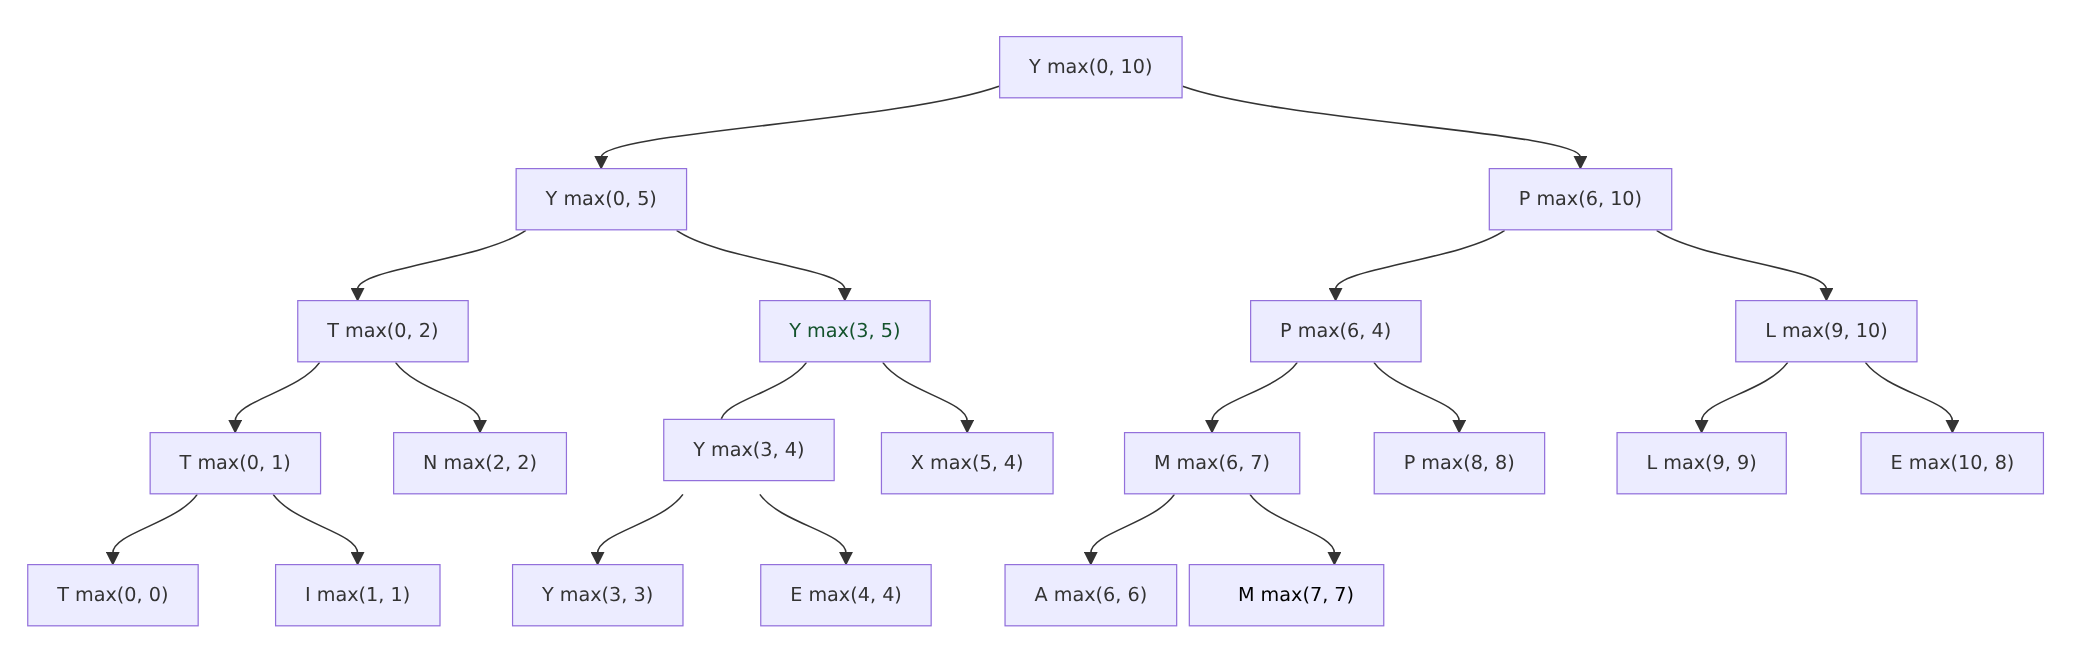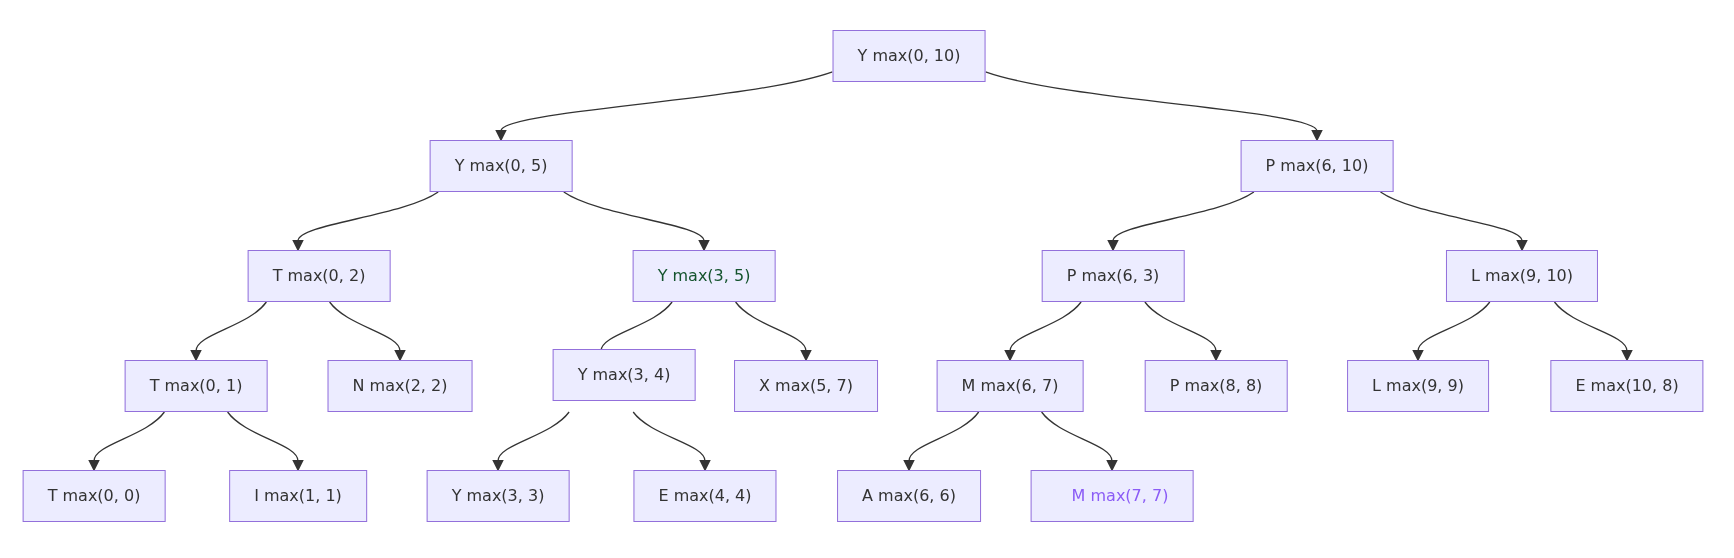--- a/index.html
+++ b/index.html
@@ -70,30 +70,30 @@
         <path d="M978.7,412.0 C961.3,436.5 909.0,443.9 909.0,461.0" fill="none" stroke="#333333" stroke-width="1.3" marker-end="url(#arrowhead)"></path>
         <path d="M1041.6,412.0 C1059.2,436.5 1112.0,443.9 1112.0,461.0" fill="none" stroke="#333333" stroke-width="1.3" marker-end="url(#arrowhead)"></path>
       </g>
   </svg>
   <div id="nodes-layer">
       <div class="node" style="left: 909px; top: 30px; background: rgb(236, 236, 255); border-color: rgb(147, 112, 219); color: rgb(51, 51, 51);">Y max(0, 10)</div>
       <div class="node" style="left: 501px; top: 140px; background: rgb(236, 236, 255); border-color: rgb(147, 112, 219); color: rgb(51, 51, 51);">Y max(0, 5)</div>
       <div class="node" style="left: 1317px; top: 140px; background: rgb(236, 236, 255); border-color: rgb(147, 112, 219); color: rgb(51, 51, 51);">P max(6, 10)</div>
       <div class="node" style="left: 298px; top: 250px; background: rgb(236, 236, 255); border-color: rgb(147, 112, 219); color: rgb(51, 51, 51); margin-left: 21px;">T max(0, 2)</div>
       <div class="node" style="left: 704px; top: 250px; background: rgb(236, 236, 255); border-color: rgb(147, 112, 219); color: #14532d;">Y max(3, 5)</div>
-      <div class="node" style="left: 1113px; top: 250px; background: rgb(236, 236, 255); border-color: rgb(147, 112, 219); color: rgb(51, 51, 51);">P max(6, 3)</div>
+      <div class="node" style="left: 1113px; top: 250px; background: rgb(236, 236, 255); border-color: rgb(147, 112, 219); color: rgb(51, 51, 51);">P max(6, 4)</div>
       <div class="node" style="left: 1522px; top: 250px; background: rgb(236, 236, 255); border-color: rgb(147, 112, 219); color: rgb(51, 51, 51);">L max(9, 10)</div>
       <div class="node" style="left: 196px; top: 360px; background: rgb(236, 236, 255); border-color: rgb(147, 112, 219); color: rgb(51, 51, 51);">T max(0, 1)</div>
       <div class="node" style="left: 400px; top: 360px; background: rgb(236, 236, 255); border-color: rgb(147, 112, 219); color: rgb(51, 51, 51);">N max(2, 2)</div>
       <div class="node" style="left: 601px; top: 349px; background: rgb(236, 236, 255); border-color: rgb(147, 112, 219); color: rgb(51, 51, 51); margin-left: 23px;">Y max(3, 4)</div>
-      <div class="node" style="left: 806px; top: 360px; background: rgb(236, 236, 255); border-color: rgb(147, 112, 219); color: rgb(51, 51, 51);">X max(5, 7)</div>
+      <div class="node" style="left: 806px; top: 360px; background: rgb(236, 236, 255); border-color: rgb(147, 112, 219); color: rgb(51, 51, 51);">X max(5, 4)</div>
       <div class="node" style="left: 1010px; top: 360px; background: rgb(236, 236, 255); border-color: rgb(147, 112, 219); color: rgb(51, 51, 51);">M max(6, 7)</div>
       <div class="node" style="left: 1216px; top: 360px; background: rgb(236, 236, 255); border-color: rgb(147, 112, 219); color: rgb(51, 51, 51);">P max(8, 8)</div>
       <div class="node" style="left: 1418px; top: 360px; background: rgb(236, 236, 255); border-color: rgb(147, 112, 219); color: rgb(51, 51, 51);">L max(9, 9)</div>
       <div class="node" style="left: 1627px; top: 360px; background: rgb(236, 236, 255); border-color: rgb(147, 112, 219); color: rgb(51, 51, 51);">E max(10, 8)</div>
       <div class="node" style="left: 94px; top: 470px; background: rgb(236, 236, 255); border-color: rgb(147, 112, 219); color: rgb(51, 51, 51);">T max(0, 0)</div>
       <div class="node" style="left: 298px; top: 470px; background: rgb(236, 236, 255); border-color: rgb(147, 112, 219); color: rgb(51, 51, 51);">I max(1, 1)</div>
       <div class="node" style="left: 498px; top: 470px; background: rgb(236, 236, 255); border-color: rgb(147, 112, 219); color: rgb(51, 51, 51);">Y max(3, 3)</div>
       <div class="node" style="left: 705px; top: 470px; background: rgb(236, 236, 255); border-color: rgb(147, 112, 219); color: rgb(51, 51, 51);">E max(4, 4)</div>
       <div class="node" style="left: 909px; top: 470px; background: rgb(236, 236, 255); border-color: rgb(147, 112, 219); color: rgb(51, 51, 51);">A max(6, 6)</div>
-      <div class="node" style="left: 1112px; top: 470px; background: rgb(236, 236, 255); border-color: rgb(147, 112, 219); color: #8b5cf6; padding-left: 40px;">M max(7, 7)</div>
+      <div class="node" style="left: 1072px; top: 470px; background: rgb(236, 236, 255); border-color: rgb(147, 112, 219); color: #000000; padding-left: 40px;">M max(7, 7)</div>
     </div>
 </div>
 
 </body></html>

